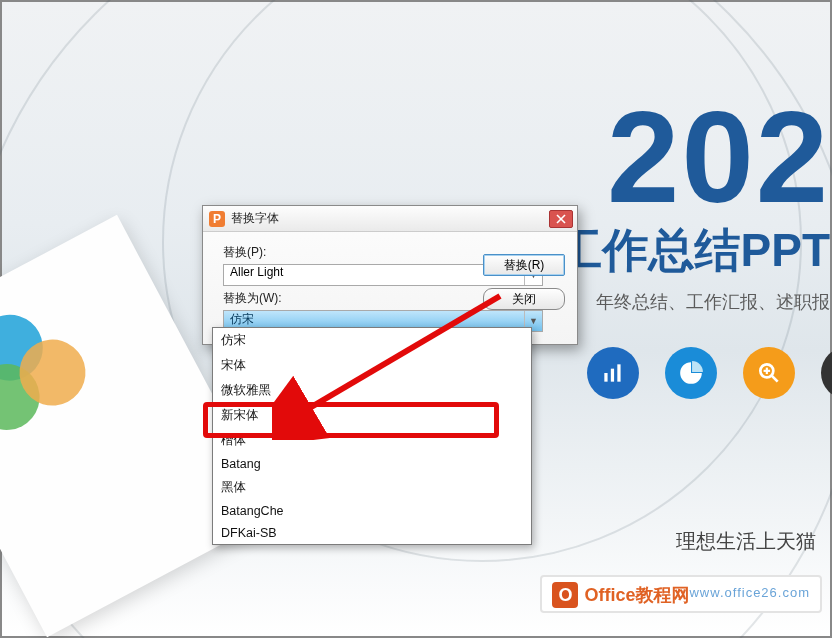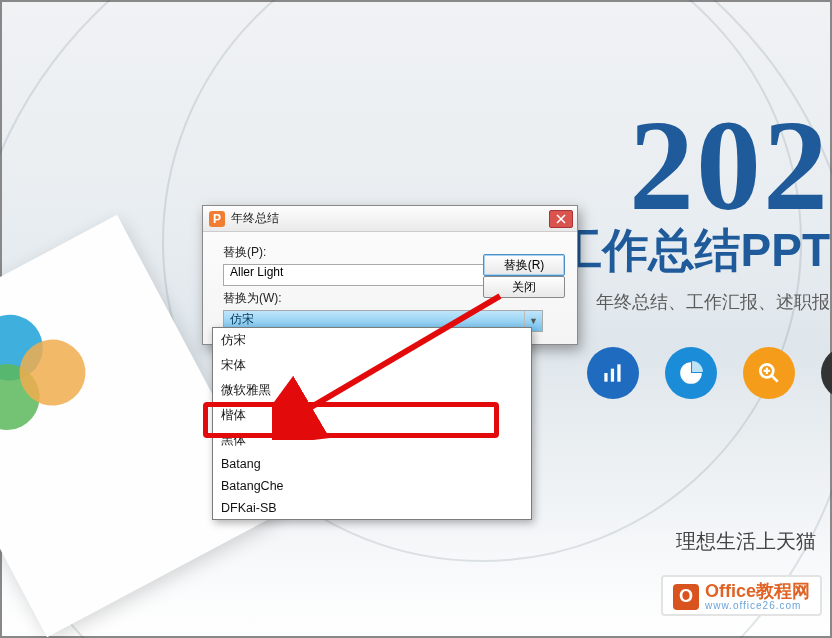--- a/index.html
+++ b/index.html
@@ -20,27 +20,26 @@
     }
     .curve {
       position: absolute;
       border: 2px solid rgba(70,90,100,0.15);
       border-radius: 50%;
     }
     .curve.c1 { width: 900px; height: 900px; left: -40px; top: -120px; }
     .curve.c2 { width: 640px; height: 640px; left: 160px; top: -80px; }
     .headline {
       position: absolute;
-      right: 0; top: 98px;
+      right: 0; top: 90px;
       font-size: 130px;
       font-weight: 700;
       color: #1f5a9a;
       line-height: 1;
       letter-spacing: 2px;
-      font-family: Liberation Serif, serif;
     }
     .subtitle {
       position: absolute;
       right: 0; top: 218px;
       font-size: 46px;
       font-weight: 700;
       color: #1f5a9a;
       white-space: nowrap;
     }
     .subtext {
@@ -85,23 +84,23 @@
       padding: 5px 10px 3px;
       border-radius: 4px;
     }
     .logo-sq {
       width: 26px; height: 26px;
       background: #d9531e;
       border-radius: 4px;
       display:flex; align-items:center; justify-content:center;
       color:#fff; font-weight:bold; font-size:18px;
     }
-    .logo-text { display:flex; flex-direction:column; line-height:1.05; }
+    .logo-text { display:flex; flex-direction:row; line-height:1.05; }
     .logo-text .t { color:#e06224; font-size:18px; font-weight:700; }
-    .logo-text .u { color:#6aa4d8; font-size:10px; letter-spacing:1px; }
+    .logo-text .u { color:#6aa4d8; font-size:13px; letter-spacing:1px; }
     .doc-sheet {
       position: absolute;
       left: -50px; bottom: 40px;
       width: 260px; height: 340px;
       background: #fefefe;
       transform: rotate(-28deg);
       box-shadow: 0 6px 18px rgba(0,0,0,0.15);
       padding: 24px;
     }
     .venn { position: relative; width: 120px; height: 120px; margin-left: 20px; margin-top: 10px;}
@@ -171,21 +170,21 @@
       right: 12px;
       width: 82px; height: 22px;
       border:1px solid #8a8a8a;
       background:linear-gradient(#fefefe,#e8e8e8);
       font-size:12px;
       display:flex;align-items:center;justify-content:center;
       cursor:pointer;
       border-radius:2px;
     }
     .btn.replace { top: 22px; border:1px solid #4a90c8; box-shadow:0 0 0 1px #a7d1ef inset; }
-    .btn.cancel  { top: 44px; }
+    .btn.cancel  { top: 56px; border-radius: 9px; }
 
     
     .dropdown {
       position:absolute;
       left: 210px; top: 325px;
       width: 320px;
       background:#fff;
       border:1px solid #7c7c7c;
       font-size:12px;
       box-shadow: 2px 3px 8px rgba(0,0,0,0.3);
@@ -265,21 +264,21 @@
     <div class="logo-sq">O</div>
     <div class="logo-text">
       <span class="t">Office教程网</span>
       <span class="u">www.office26.com</span>
     </div>
   </div>
 
   <div class="dialog">
     <div class="titlebar">
       <div class="app-icon">P</div>
-      <div class="ttl">年终总结</div>
+      <div class="ttl">替换字体</div>
       <div class="close-btn">
         <svg width="10" height="10" viewBox="0 0 10 10">
             <line x1="1" y1="1" x2="9" y2="9" stroke="#fff" stroke-width="1.6"></line>
             <line x1="9" y1="1" x2="1" y2="9" stroke="#fff" stroke-width="1.6"></line>
           </svg>
       </div>
     </div>
     <div class="dlg-body">
       <span class="lbl">替换(P):</span>
       <div class="combo">
@@ -293,23 +292,24 @@
       </div>
       <div class="btn replace">替换(R)</div>
       <div class="btn cancel">关闭</div>
     </div>
   </div>
 
   <div class="dropdown" id="dropdown">
       <div class="opt">仿宋</div>
       <div class="opt">宋体</div>
       <div class="opt">微软雅黑</div>
+      <div class="opt">新宋体</div>
       <div class="opt">楷体</div>
+      <div class="opt">Batang</div>
       <div class="opt">黑体</div>
-      <div class="opt">Batang</div>
       <div class="opt">BatangChe</div>
       <div class="opt">DFKai-SB</div>
     </div>
 
   <div class="highlight-rect"></div>
 
   <svg class="arrow-svg" viewBox="0 0 240 150">
     <defs>
       <marker id="ah" markerWidth="14" markerHeight="14" refX="3" refY="6" orient="auto">
         <path d="M0,0 L0,12 L14,6 z" fill="#e20a0a"></path>

